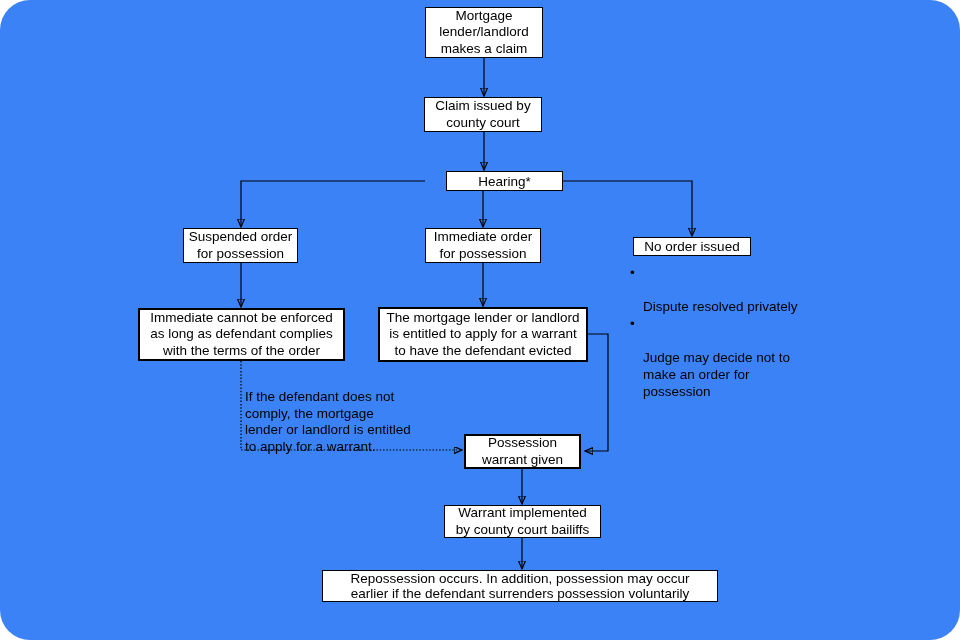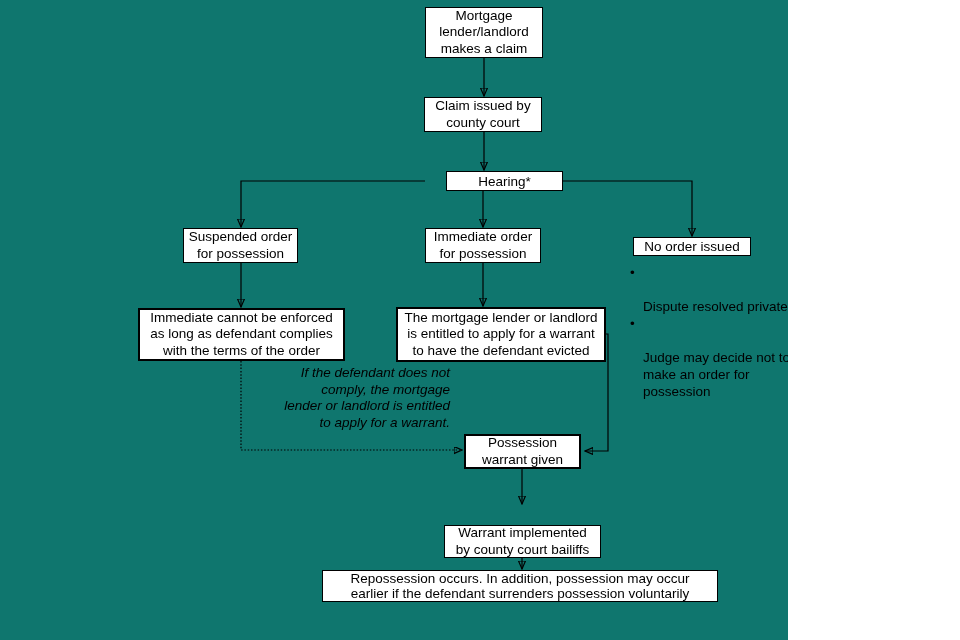--- a/index.html
+++ b/index.html
@@ -1,23 +1,24 @@
 <!DOCTYPE html>
 <html><head>
 <meta charset="utf-8">
 <style>
   html, body { margin: 0; padding: 0; background: #ffffff; }
   .canvas {
     position: relative;
-    width: 788px;
+    width: 960px;
     height: 640px;
-    background: #0f766e;
+    background: #3b82f6;
     font-family: "Liberation Sans", "DejaVu Sans", sans-serif;
     color: #000000;
     overflow: hidden;
+    border-radius: 30px;
   }
   svg.connectors {
     position: absolute;
     left: 0; top: 0;
     width: 960px; height: 640px;
     pointer-events: none;
   }
   svg.connectors path {
     fill: none;
     stroke: #000000;
@@ -40,45 +41,44 @@
     line-height: 16.5px;
   }
   .node.heavy { border-width: 2px; }
   #n-claim        { left: 425px; top: 7px;   width: 118px; height: 51px; }
   #n-issued       { left: 424px; top: 97px;  width: 118px; height: 35px; }
   #n-hearing      { left: 425px; top: 171px; width: 117px; height: 20px; line-height: 17px; margin-left: 21px; }
   #n-suspended    { left: 183px; top: 228px; width: 115px; height: 35px; }
   #n-immediate    { left: 425px; top: 228px; width: 116px; height: 35px; }
   #n-no-order     { left: 633px; top: 237px; width: 118px; height: 19px; line-height: 16px; }
   #n-enforced     { left: 138px; top: 308px; width: 207px; height: 53px; }
-  #n-entitled     { left: 396px; top: 307px; width: 210px; height: 55px; }
+  #n-entitled     { left: 378px; top: 307px; width: 210px; height: 55px; }
   #n-warrant-given{ left: 464px; top: 434px; width: 117px; height: 35px; }
-  #n-implemented  { left: 444px; top: 505px; width: 157px; height: 33px; margin-top: 20px; }
+  #n-implemented  { left: 444px; top: 505px; width: 157px; height: 33px; }
   #n-repossession { left: 322px; top: 570px; width: 396px; height: 32px; line-height: 15px; }
   .bullet-list {
     position: absolute;
     left: 630px; top: 264px; width: 190px;
     font-size: 13.5px; line-height: 17px;
   }
   .bullet-item {
     position: relative;
     padding-left: 13px;
     white-space: pre-line;
   }
   .bullet-item .bullet-dot {
     position: absolute;
     left: 0; top: 0;
   }
   .dotted-note {
     position: absolute;
-    left: 245px; top: 365px; width: 205px;
+    left: 245px; top: 389px; width: 205px;
     font-size: 13.5px; line-height: 16.5px;
     white-space: pre-line;
-    text-align: right;
-    font-style: italic;
+    text-align: left;
   }
   .footnote {
     position: absolute;
     left: 138px; top: 616px;
     font-size: 13px;
     line-height: 16px;
   }
 </style>
 </head>
 <body>

